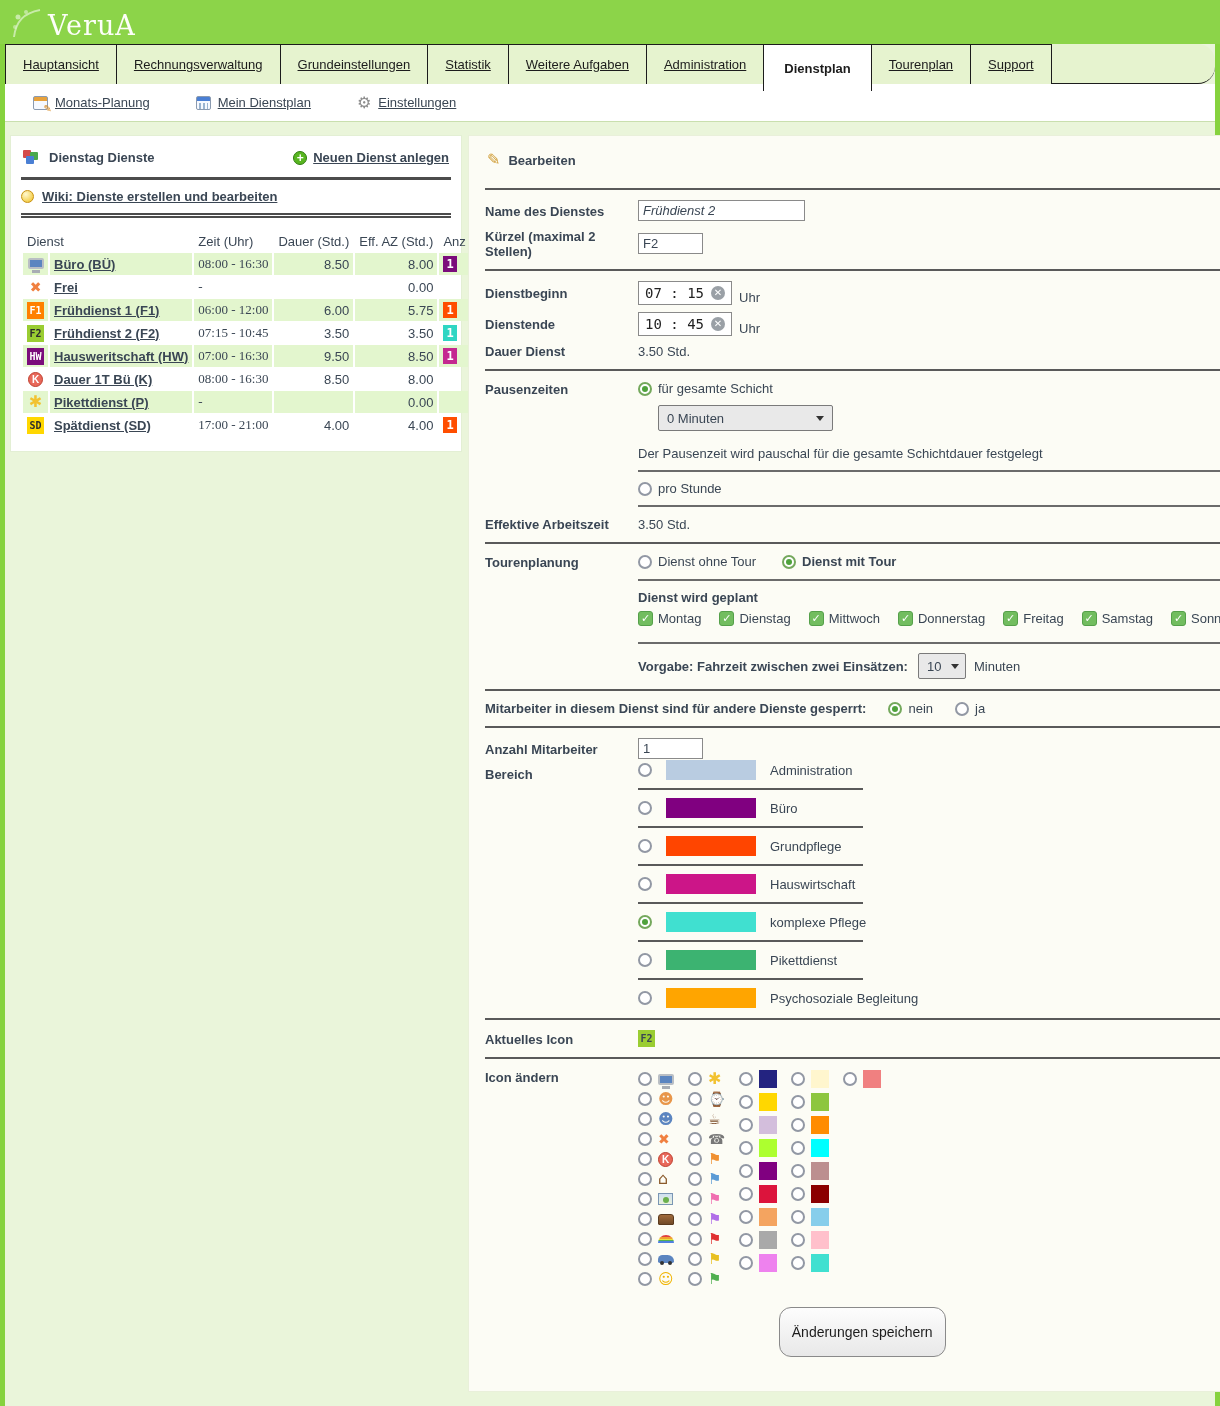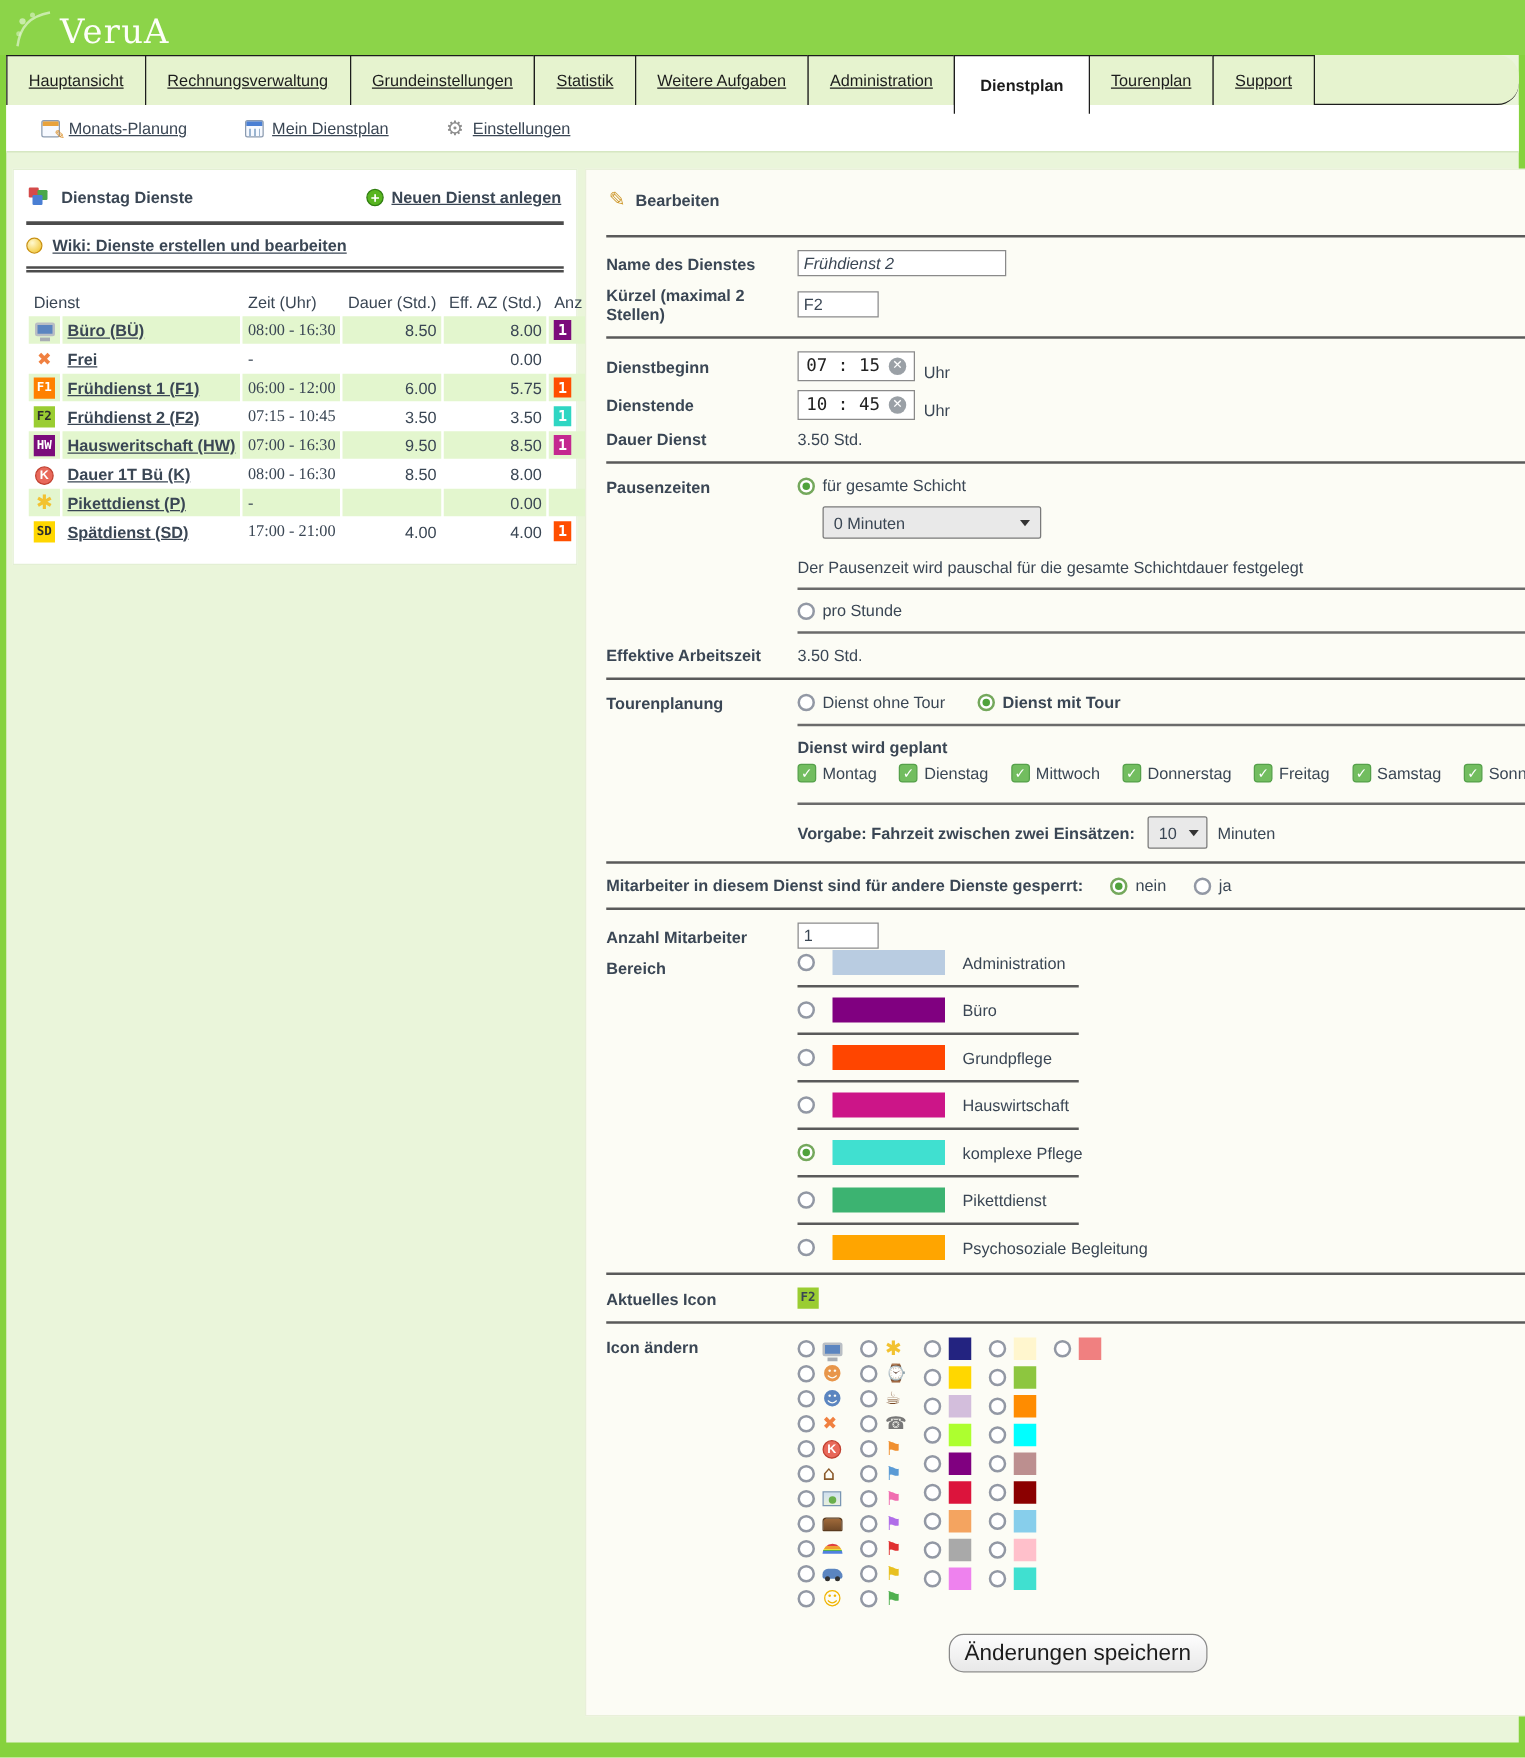--- a/index.html
+++ b/index.html
@@ -122,23 +122,23 @@
   .gesperrt-row .glbl { font-weight:bold; }
   .opt { display:flex; align-items:center; }
   .bereich-row { display:flex; align-items:center; gap:14px; margin:8px 0 8px 153px; }
   .swatch { width:90px; height:20px; display:inline-block; }
   .icon-grid { display:flex; align-items:flex-start; gap:14px; }
   .icol { display:flex; flex-direction:column; }
   .icell { display:flex; align-items:center; gap:6px; height:20px; }
   .ccell { display:flex; align-items:center; gap:6px; height:19px; margin-bottom:4px; }
   .csw { width:18px; height:18px; display:inline-block; }
   .save-row { margin-top:18px; text-align:center; }
-  button.save { font-family:"Liberation Sans",sans-serif; font-size:18px; color:#1c1c1c;
+  button.save { font-family:"Liberation Sans",sans-serif; font-size:14px; color:#1c1c1c;
                 background:linear-gradient(#fdfdfd,#e8e8e8); border:1px solid #8a8a8a; border-radius:12px;
-                padding:4px 12px; cursor:pointer; }
+                padding:16px 12px; cursor:pointer; }
 </style>
 </head>
 <body>
 
 <div class="top-header">
   <div class="logo-wrap">
     <svg class="logo-flourish" width="34" height="34" viewBox="0 0 34 34">
       <path d="M4,32 C6,16 14,8 30,5" stroke="#ffffff" stroke-width="2" fill="none" opacity="0.7"></path>
       <circle cx="8" cy="12" r="2.5" fill="#ffffff" opacity="0.7"></circle>
       <circle cx="16" cy="7" r="2" fill="#ffffff" opacity="0.6"></circle>

